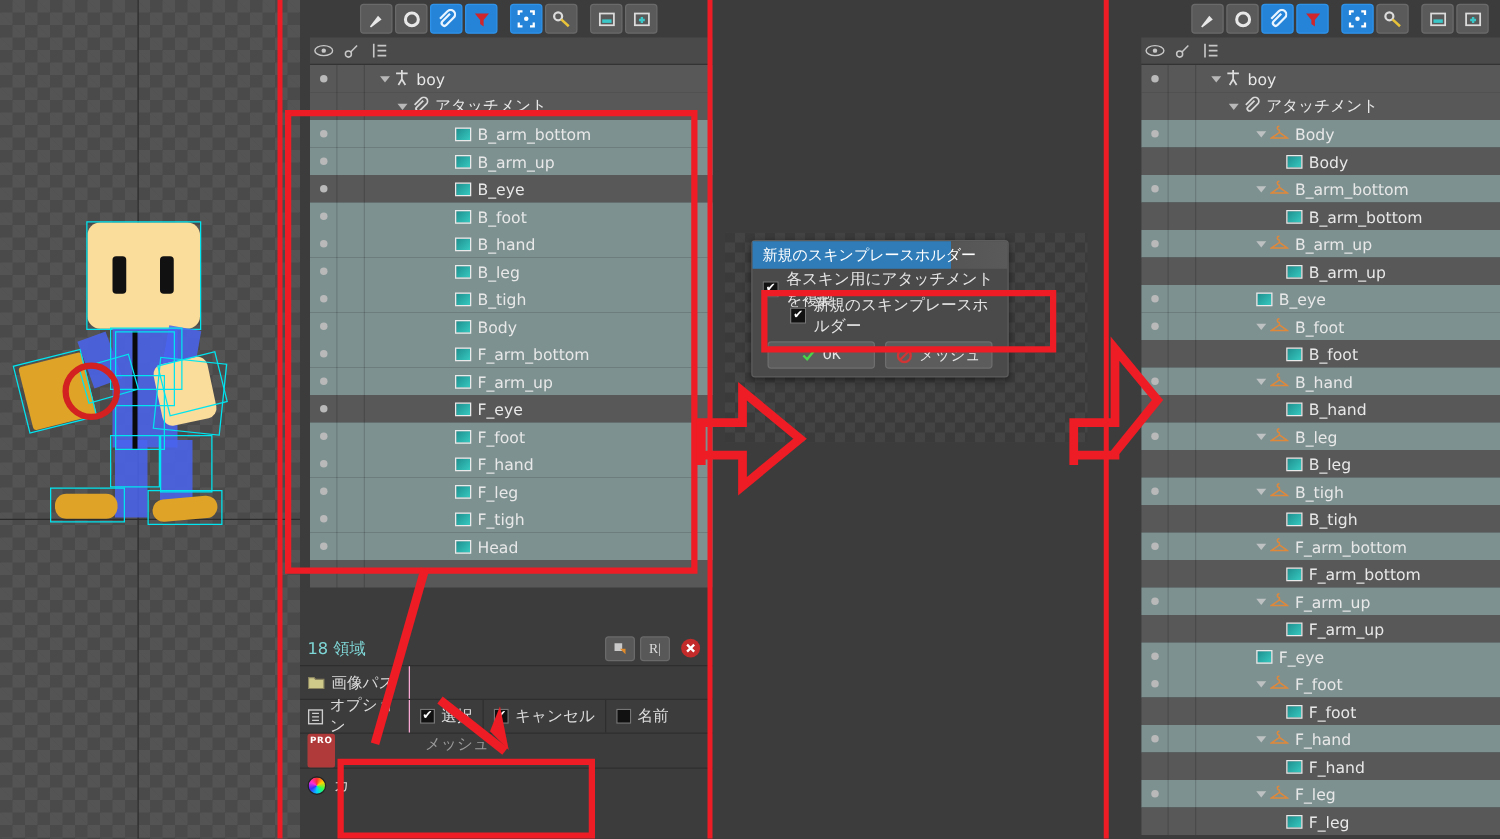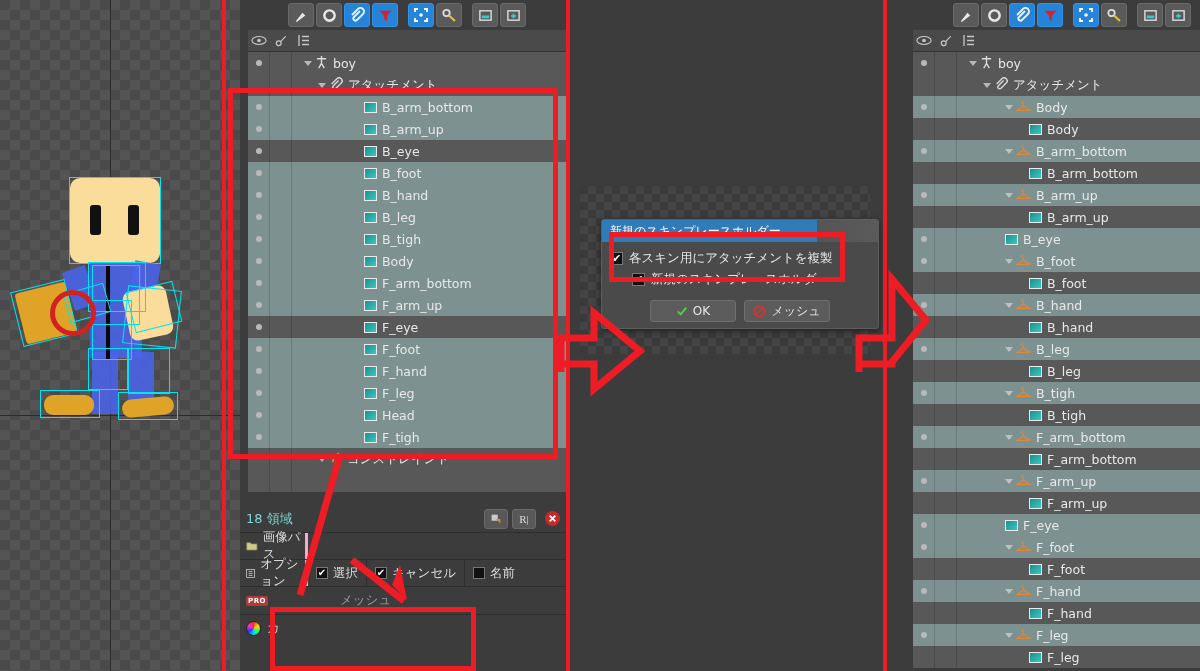--- a/index.html
+++ b/index.html
@@ -63,23 +63,23 @@
   .redbox { position:absolute; border:5px solid #ee1c24; pointer-events:none; }
   svg.anno { position:absolute; overflow:visible; pointer-events:none; }
 
   
   .dlgwrap { position:absolute; left:580px; top:186px; width:290px; height:168px;
      background-color:#3a3a3a;
      background-image:
        linear-gradient(45deg,#444 25%,transparent 25%,transparent 75%,#444 75%),
        linear-gradient(45deg,#444 25%,transparent 25%,transparent 75%,#444 75%);
      background-size:16px 16px; background-position:0 0,8px 8px; }
-  .dlg { position:absolute; left:21px; top:33px; width:278px; height:110px;
+  .dlg { position:absolute; left:21px; top:6px; width:206px; height:110px;
          background:#4a4a4a; border:1px solid #5d5d5d; border-radius:3px;
-         box-shadow:0 2px 6px rgba(0,0,0,.5); }
+         box-shadow:0 2px 6px rgba(0,0,0,.5);font-family:Liberation Mono, monospace; }
   .dlg-title { height:22px; background:linear-gradient(to right,#2f7cb8 0%,#2f7cb8 78%,#555 78%,#5a5a5a 100%);
      color:#fff; font-size:12px; display:flex; align-items:center; padding-left:8px; }
   .dlg-body { padding:6px 8px 0 8px; }
   .cbrow { display:flex; align-items:center; height:21px; color:#e6e6e6; font-size:12.5px; }
   .cb { width:13px;height:13px;background:#111;border:1px solid #777;margin-right:6px;
         display:flex;align-items:center;justify-content:center;flex:0 0 auto; }
   .cb span { color:#fff; font-size:11px; line-height:1; }
   .dlg-foot { position:absolute; left:0; bottom:6px; width:100%;
               display:flex; justify-content:center; gap:8px; }
   .dbtn { height:22px; min-width:86px; background:#5c5c5c; border:1px solid #6e6e6e;
@@ -88,28 +88,28 @@
 
   
   .prop { position:absolute; left:240px; top:505px; width:330px; height:166px; background:#3c3c3c; }
   .prop-title { height:28px; display:flex; align-items:center; padding:0 6px; color:#7fd6d6;
                 font-size:13px; border-bottom:1px solid #2e2e2e; }
   .prop-title .sp { flex:1; }
   .pbtn { width:24px;height:20px;background:#585858;border:1px solid #6a6a6a;border-radius:3px;
           display:flex;align-items:center;justify-content:center;margin-left:4px; }
   .prow { display:flex; align-items:center; height:27px; border-bottom:1px solid #2e2e2e;
           color:#dcdcdc; font-size:12.5px; }
-  .pcellL { width:68px; display:flex; align-items:center; gap:5px; padding-left:6px;
-            height:100%; border-right:3px solid #f9a8d4; }
+  .pcellL { width:88px; display:flex; align-items:center; gap:5px; padding-left:6px;
+            height:100%; border-right:1px solid #f9a8d4; }
   .pchk { display:flex; align-items:center; gap:5px; padding:0 8px; height:100%;
           border-right:1px solid #2e2e2e; }
   .cbw { width:12px;height:12px;background:#111;border:1px solid #777;
          display:flex;align-items:center;justify-content:center;flex:0 0 auto; }
   .cbw span{color:#fff;font-size:10px;line-height:1;}
-  .procell { display:flex; align-items:center; gap:6px; padding-left:6px; height:27px; color:#9a9a9a;
+  .procell { display:flex; gap:6px; padding-left:6px; height:27px; color:#9a9a9a;
              font-size:12.5px; }
   .probadge { background:#b03a3a; color:#fff; font-size:7px; font-weight:bold; padding:1px 2px;
               border-radius:2px; letter-spacing:.5px; }
   .swatch { width:15px;height:15px;border-radius:50%;
             background:conic-gradient(#ff2d2d,#ffd400,#2dff4f,#00d4ff,#3b2dff,#ff2dd4,#ff2d2d);
             border:1px solid #222; }
 </style>
 </head>
 <body>
 
@@ -409,44 +409,32 @@
           </span>
         </div>
         <div class="row lt">
           <span class="gut">
             <span class="dot"></span>
           </span>
           <span class="gut2"></span>
           <span class="lbl">
             <span style="display:inline-block;width:68px;"></span>
             <span class="ic ic-img"></span>
+            <span>F_tigh</span>
+          </span>
+        </div>
+        <div class="row lt">
+          <span class="gut">
+            <span class="dot"></span>
+          </span>
+          <span class="gut2"></span>
+          <span class="lbl">
+            <span style="display:inline-block;width:68px;"></span>
+            <span class="ic ic-img"></span>
             <span>Head</span>
-          </span>
-        </div>
-        <div class="row lt">
-          <span class="gut">
-            <span class="dot"></span>
-          </span>
-          <span class="gut2"></span>
-          <span class="lbl">
-            <span style="display:inline-block;width:68px;"></span>
-            <span class="ic ic-img"></span>
-            <span>F_tigh</span>
-          </span>
-        </div>
-        <div class="row dk">
-          <span class="gut"></span>
-          <span class="gut2"></span>
-          <span class="lbl">
-            <span style="display:inline-block;width:22px;"></span>
-            <span class="tri"></span>
-            <span class="ic"><svg width="13" height="13" viewBox="0 0 14 14">
-                <path d="M4 12 C4 5, 10 9, 10 2" stroke="#e0883a" stroke-width="1.6" fill="none"></path>
-              </svg></span>
-            <span>コンストレイント</span>
           </span>
         </div>
         <div class="row dk">
           <span class="gut"></span>
           <span class="gut2"></span>
         </div>
       </div>
 
     <div class="prop" style="left:0;top:505px;width:330px;">
       <div class="prop-title">

